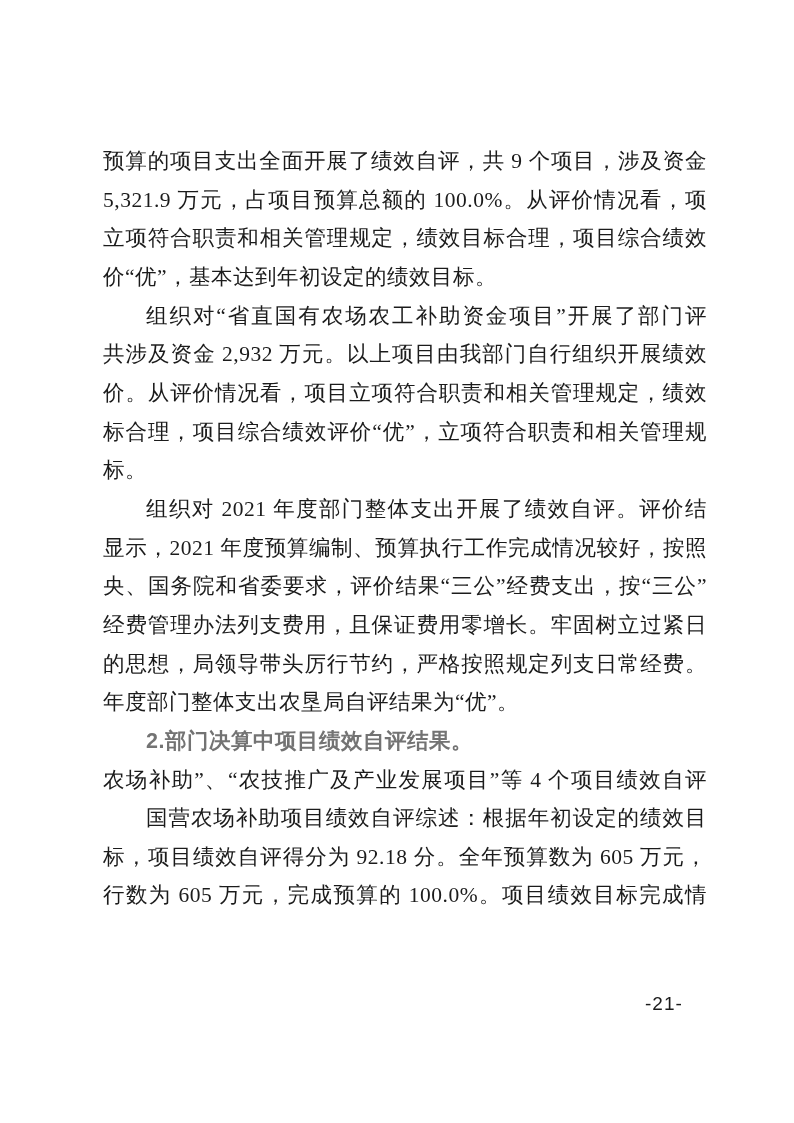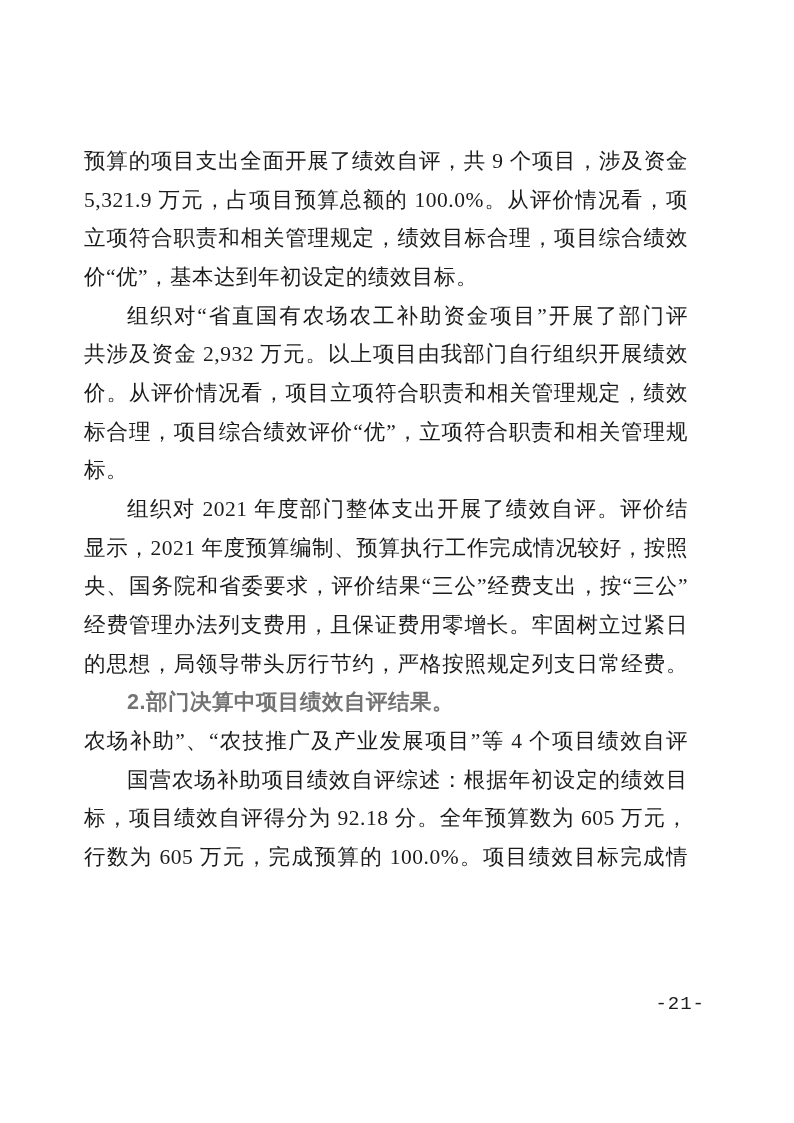--- a/index.html
+++ b/index.html
@@ -11,21 +11,21 @@
     position: relative;
     width: 794px;
     height: 1123px;
     background: #ffffff;
     overflow: hidden;
     font-family: "Liberation Serif", "DejaVu Serif", serif;
     color: #1b1b1b;
   }
   .content {
     position: absolute;
-    left: 84px;
+    left: 103px;
     top: 142px;
     width: 604px;
   }
   .line {
     height: 38.66px;
     line-height: 38.66px;
     font-size: 21.5px;
     overflow: hidden;
     letter-spacing: 0.5px;
   }
@@ -45,25 +45,25 @@
   .heading {
     font-weight: 700;
     font-family: "Liberation Sans", "DejaVu Sans", sans-serif;
     color: #737373;
   }
   .pagenum {
     position: absolute;
     top: 992px;
     left: 645px;
     width: 60px;
-    text-align: right;
+    text-align: left;
     font-size: 19px;
     line-height: 24px;
     letter-spacing: 1px;
-    font-family: Liberation Mono, monospace;
+    font-family: Liberation Sans, sans-serif;
     color: #1b1b1b;
   }
 </style>
 </head>
 <body>
 
 <div class="page">
 
   <div class="content">
 
@@ -81,20 +81,21 @@
       <div class="line j">标合理，项目综合绩效评价“优”，立项符合职责和相关管理规定</div>
       <div class="line last">标。</div>
     </div>
 
     <div class="para">
       <div class="line j indent">组织对 2021 年度部门整体支出开展了绩效自评。评价结果</div>
       <div class="line j">显示，2021 年度预算编制、预算执行工作完成情况较好，按照中</div>
       <div class="line j">央、国务院和省委要求，评价结果“三公”经费支出，按“三公”</div>
       <div class="line j">经费管理办法列支费用，且保证费用零增长。牢固树立过紧日子</div>
       <div class="line j">的思想，局领导带头厉行节约，严格按照规定列支日常经费。2021</div>
+      <div class="line last">年度部门整体支出农垦局自评结果为“优”。</div>
     </div>
 
     <div class="para">
       <div class="line last indent heading">2.部门决算中项目绩效自评结果。</div>
     </div>
 
     <div class="para">
       <div class="line j">农场补助”、“农技推广及产业发展项目”等 4 个项目绩效自评</div>
     </div>
 

